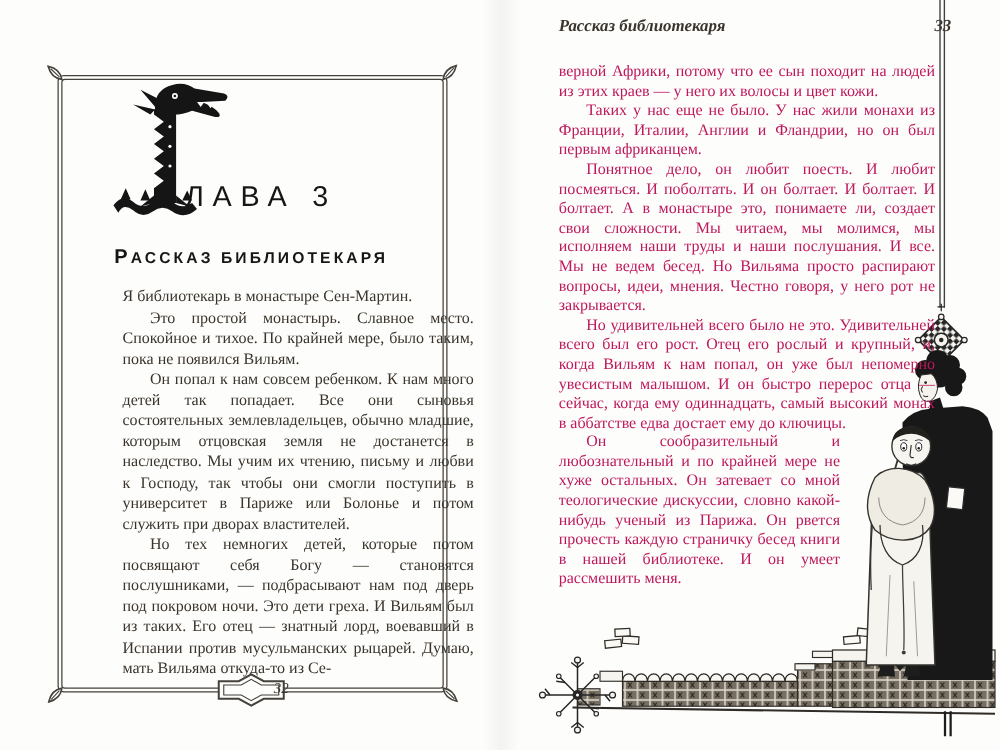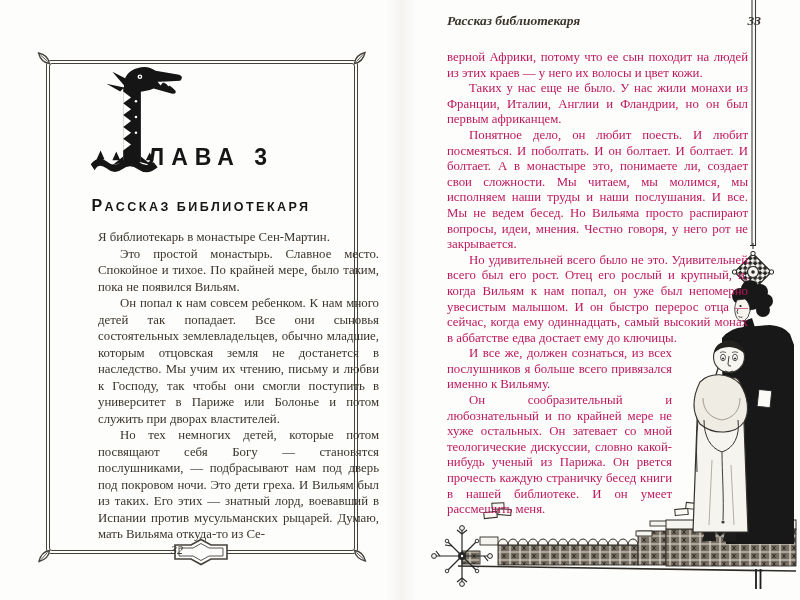--- a/index.html
+++ b/index.html
@@ -15,35 +15,35 @@
          border:1.7px solid #45413b;border-radius:5px;}
   .frame-inner{position:absolute;inset:2px;border:1.1px solid #45413b;border-radius:3px;}
   .leaf{position:absolute;width:14px;height:14px;}
   .leaf-tl{left:-10px;top:-10px;}
   .leaf-tr{right:-10px;top:-10px;transform:rotate(90deg);}
   .leaf-br{right:-10px;bottom:-10px;transform:rotate(180deg);}
   .leaf-bl{left:-10px;bottom:-10px;transform:rotate(270deg);}
 
   .dragon{position:absolute;left:84px;top:62px;width:100px;height:118px;}
   .chapter-label{position:absolute;left:148px;top:144px;
-      font-family:"Liberation Sans",sans-serif;font-weight:700;
+      font-family:"Liberation Sans",sans-serif;font-weight:400;
       font-size:23px;letter-spacing:7px;color:#161616;white-space:nowrap;}
   .chapter-subtitle{position:absolute;left:46px;top:197px;width:310px;text-align:center;
       font-family:"Liberation Sans",sans-serif;font-weight:700;font-size:12.5px;
       letter-spacing:2.5px;text-transform:uppercase;color:#161616;}
   .chapter-subtitle::first-letter{font-size:16px;}
 
   .body-left{position:absolute;left:66px;top:229px;width:281px;
       font-size:12.8px;line-height:16.5px;text-align:justify;
       color:#3a342c;hyphens:auto;margin-left:32px;}
   .body-left p,.body-right p{margin:0;text-indent:22px;}
   p.no-indent{text-indent:0;}
 
   .cartouche{position:absolute;left:171px;top:537px;width:60px;height:30px;}
-  .cartouche .num{position:absolute;left:0;top:6px;width:60px;text-align:left;
+  .cartouche .num{position:absolute;left:0;top:6px;width:60px;text-align:right;
       font-style:italic;font-size:12px;color:#3a342c;}
 
   
   .page-right{position:absolute;left:400px;top:0;width:400px;height:600px;}
   .running-head{position:absolute;left:47px;top:13px;width:314px;
       display:flex;justify-content:space-between;align-items:baseline;
       font-style:italic;font-weight:600;font-size:13.5px;color:#3a342c;}
   .body-right{position:absolute;left:47px;top:50px;width:301px;z-index:2;
       font-size:12.8px;line-height:15.6px;text-align:justify;color:#be185d;hyphens:auto;}
   p.narrow{margin-right:76px;}
@@ -91,21 +91,21 @@
       <circle cx="56" cy="15" r="2.4" fill="#fdfdfb"></circle>
         <circle cx="56" cy="15" r="1" fill="#151515"></circle>
     </svg>
     <div class="chapter-label">ЛАВА 3</div>
     <div class="chapter-subtitle">Рассказ библиотекаря</div>
 
     <div class="body-left">
       <p class="no-indent">Я библиотекарь в монастыре Сен-Мартин.</p>
       <p>Это простой монастырь. Славное место. Спокойное и тихое. По крайней мере, было таким, пока не появился Вильям.</p>
       <p>Он попал к нам совсем ребенком. К нам много детей так попадает. Все они сыновья состоятельных землевладельцев, обычно младшие, которым отцовская земля не достанется в наследство. Мы учим их чтению, письму и любви к Господу, так чтобы они смогли поступить в университет в Париже или Болонье и потом служить при дворах властителей.</p>
-      <p>Но тех немногих детей, которые потом посвящают себя Богу — становятся послушниками, — подбрасывают нам под дверь под покровом ночи. Это дети греха. И Вильям был из таких. Его этих — знатный лорд, воевавший в Испании против мусульманских рыцарей. Думаю, мать Вильяма откуда-то из Се-</p>
+      <p>Но тех немногих детей, которые потом посвящают себя Богу — становятся послушниками, — подбрасывают нам под дверь под покровом ночи. Это дети греха. И Вильям был из таких. Его отец — знатный лорд, воевавший в Испании против мусульманских рыцарей. Думаю, мать Вильяма откуда-то из Се-</p>
     </div>
 
     <div class="cartouche">
       <svg viewBox="0 0 60 30" width="60" height="30">
         <path d="M4,8 L20,8 L30,2.5 L40,8 L56,8 L56,22 L40,22 L30,27.5 L20,22 L4,22 Z" fill="#fdfdfb" stroke="#45413b" stroke-width="1.6"></path>
         <path d="M8,11 L22,11 L30,6.5 L38,11 L52,11 L52,19 L38,19 L30,23.5 L22,19 L8,19 Z" fill="none" stroke="#45413b" stroke-width="0.9"></path>
       </svg>
       <span class="num">32</span>
     </div>
   </div>
@@ -114,21 +114,20 @@
     <div class="running-head">
       <span>Рассказ библиотекаря</span>
       <span>33</span>
     </div>
 
     <div class="body-right">
       <p class="no-indent">верной Африки, потому что ее сын походит на людей из этих краев — у него их волосы и цвет кожи.</p>
       <p>Таких у нас еще не было. У нас жили монахи из Франции, Италии, Англии и Фландрии, но он был первым африканцем.</p>
       <p>Понятное дело, он любит поесть. И любит посмеяться. И поболтать. И он болтает. И болтает. И болтает. А в монастыре это, понимаете ли, создает свои сложности. Мы читаем, мы молимся, мы исполняем наши труды и наши послушания. И все. Мы не ведем бесед. Но Вильяма просто распирают вопросы, идеи, мнения. Честно говоря, у него рот не закрывается.</p>
       <p>Но удивительней всего было не это. Удивительней всего был его рост. Отец его рослый и крупный, и, когда Вильям к нам попал, он уже был непомерно увесистым малышом. И он быстро перерос отца — сейчас, когда ему одиннадцать, самый высокий монах в аббатстве едва достает ему до ключицы.</p>
-      <p class="narrow">И все же, должен сознаться, из всех послушников я больше всего привязался именно к Вильяму.</p>
       <p class="narrow">Он сообразительный и любознательный и по крайней мере не хуже остальных. Он затевает со мной теологические дискуссии, словно какой-нибудь ученый из Парижа. Он рвется прочесть каждую страничку бесед книги в нашей библиотеке. И он умеет рассмешить меня.</p>
     </div>
 
     <svg class="illus" viewBox="0 0 400 600">
       <defs>
         <pattern id="bricks" width="10" height="8" patternUnits="userSpaceOnUse">
           <rect width="10" height="8" fill="#776f63"></rect>
           <path d="M0,0 H10 M0,8 H10 M0,0 V8 M10,0 V8" stroke="#ded8cc" stroke-width="1.2"></path>
           <path d="M2.5,2 L5.5,6 M5.5,2 L2.5,6" stroke="#241f1a" stroke-width="0.9"></path>
         </pattern>

